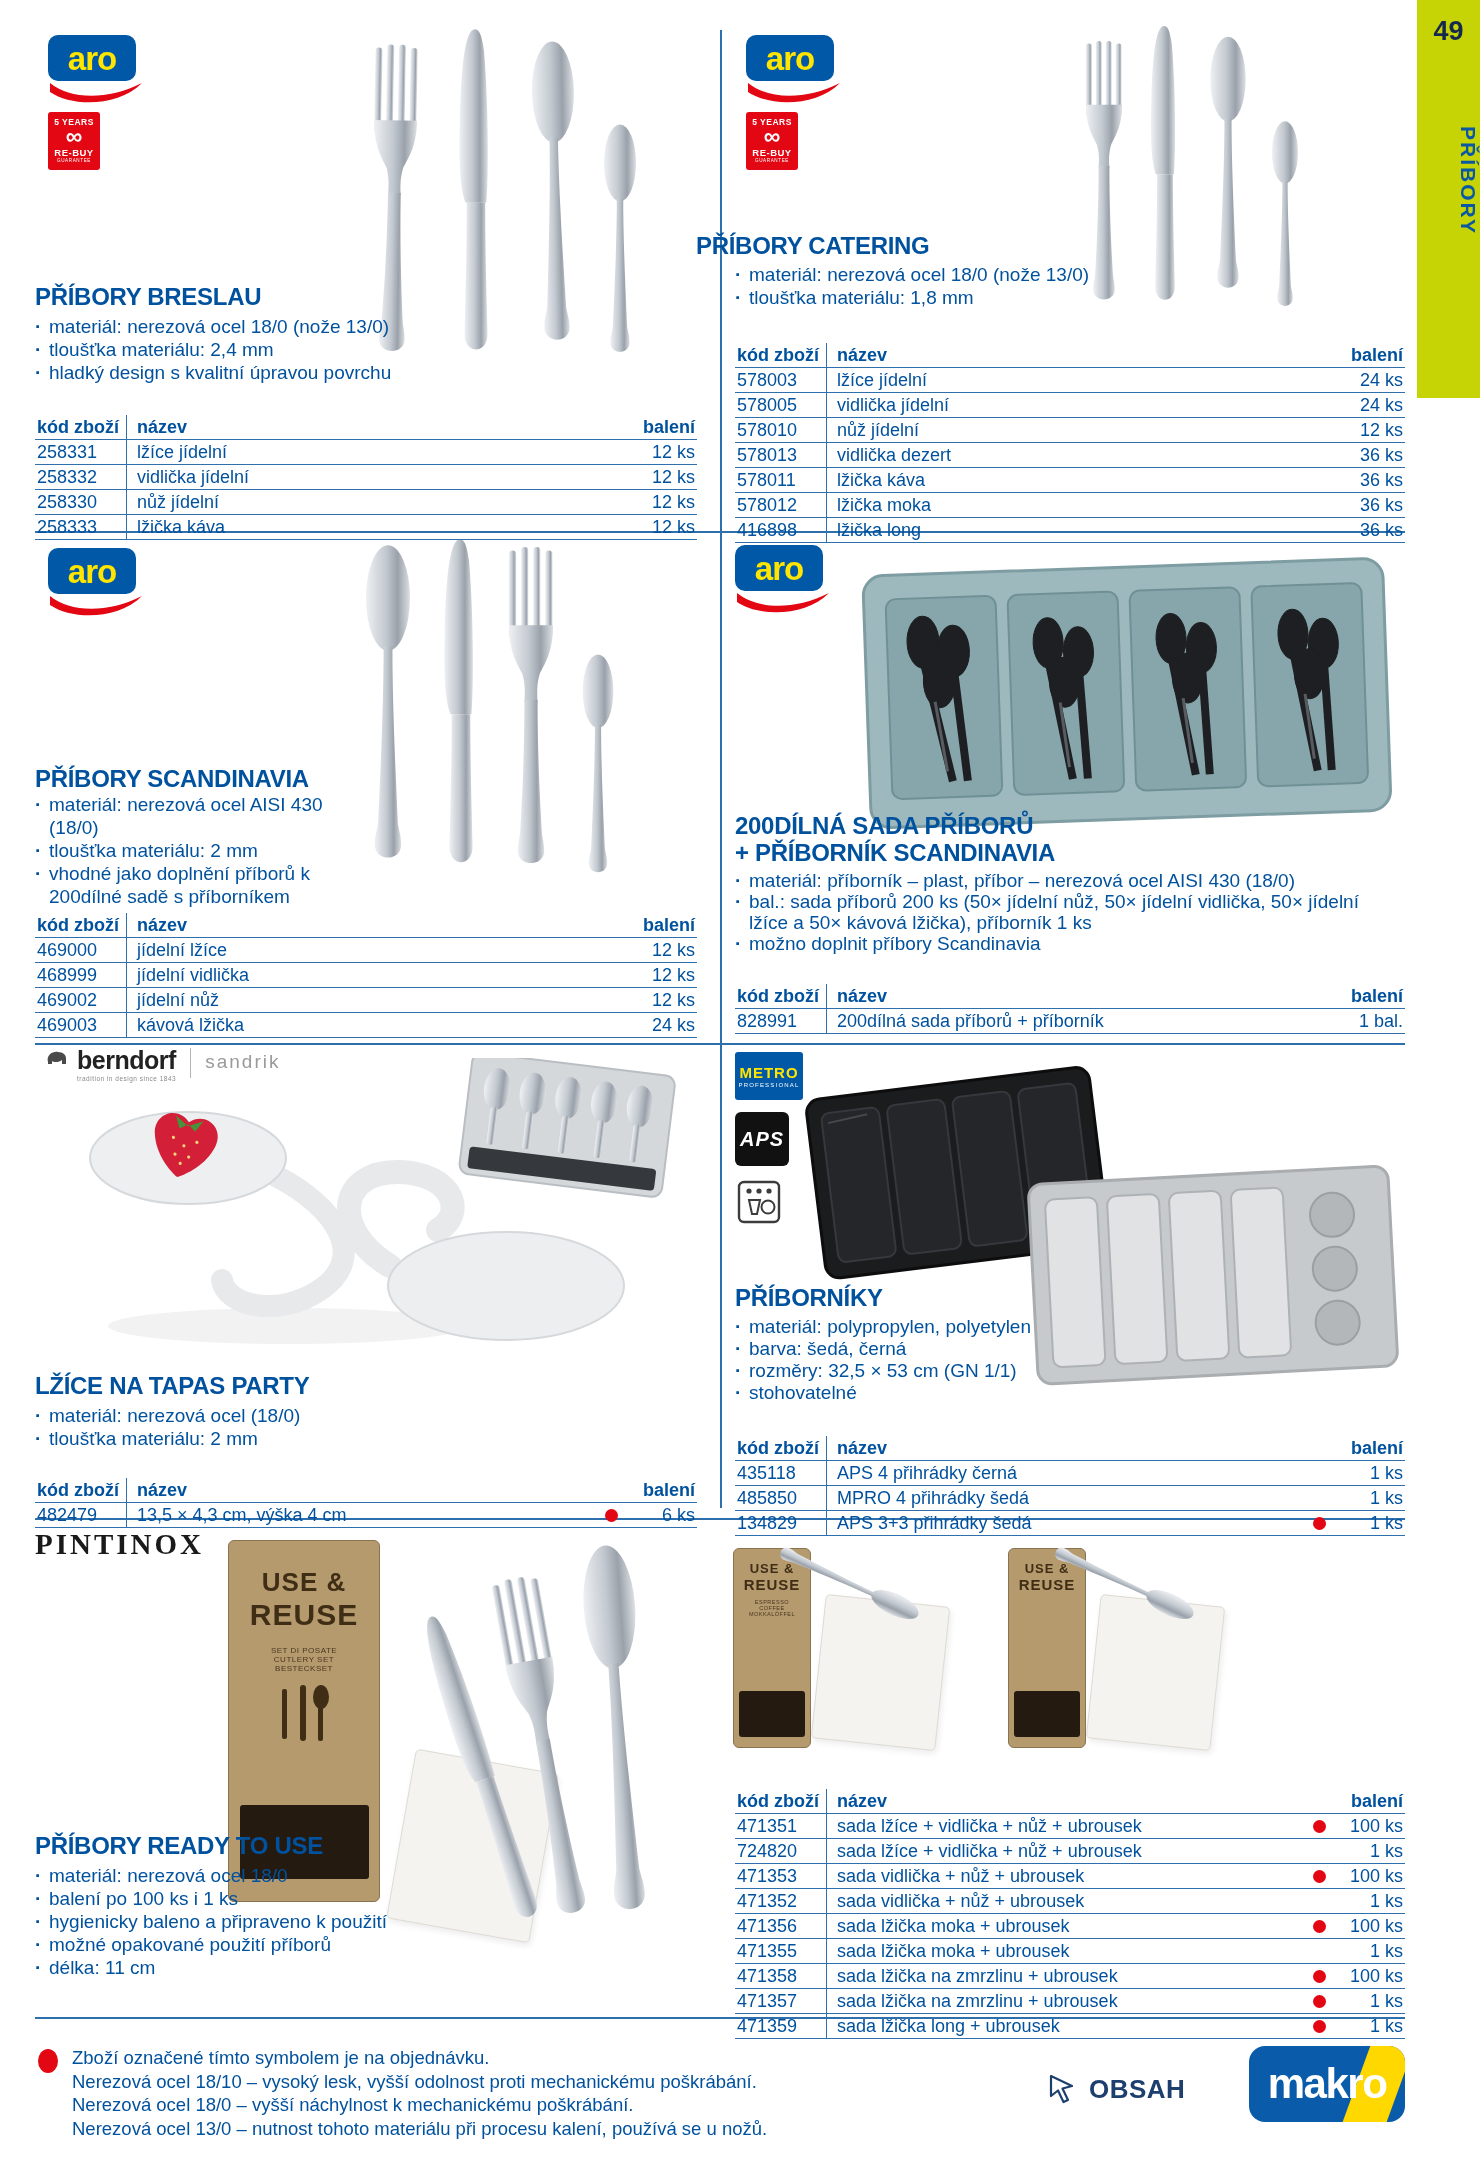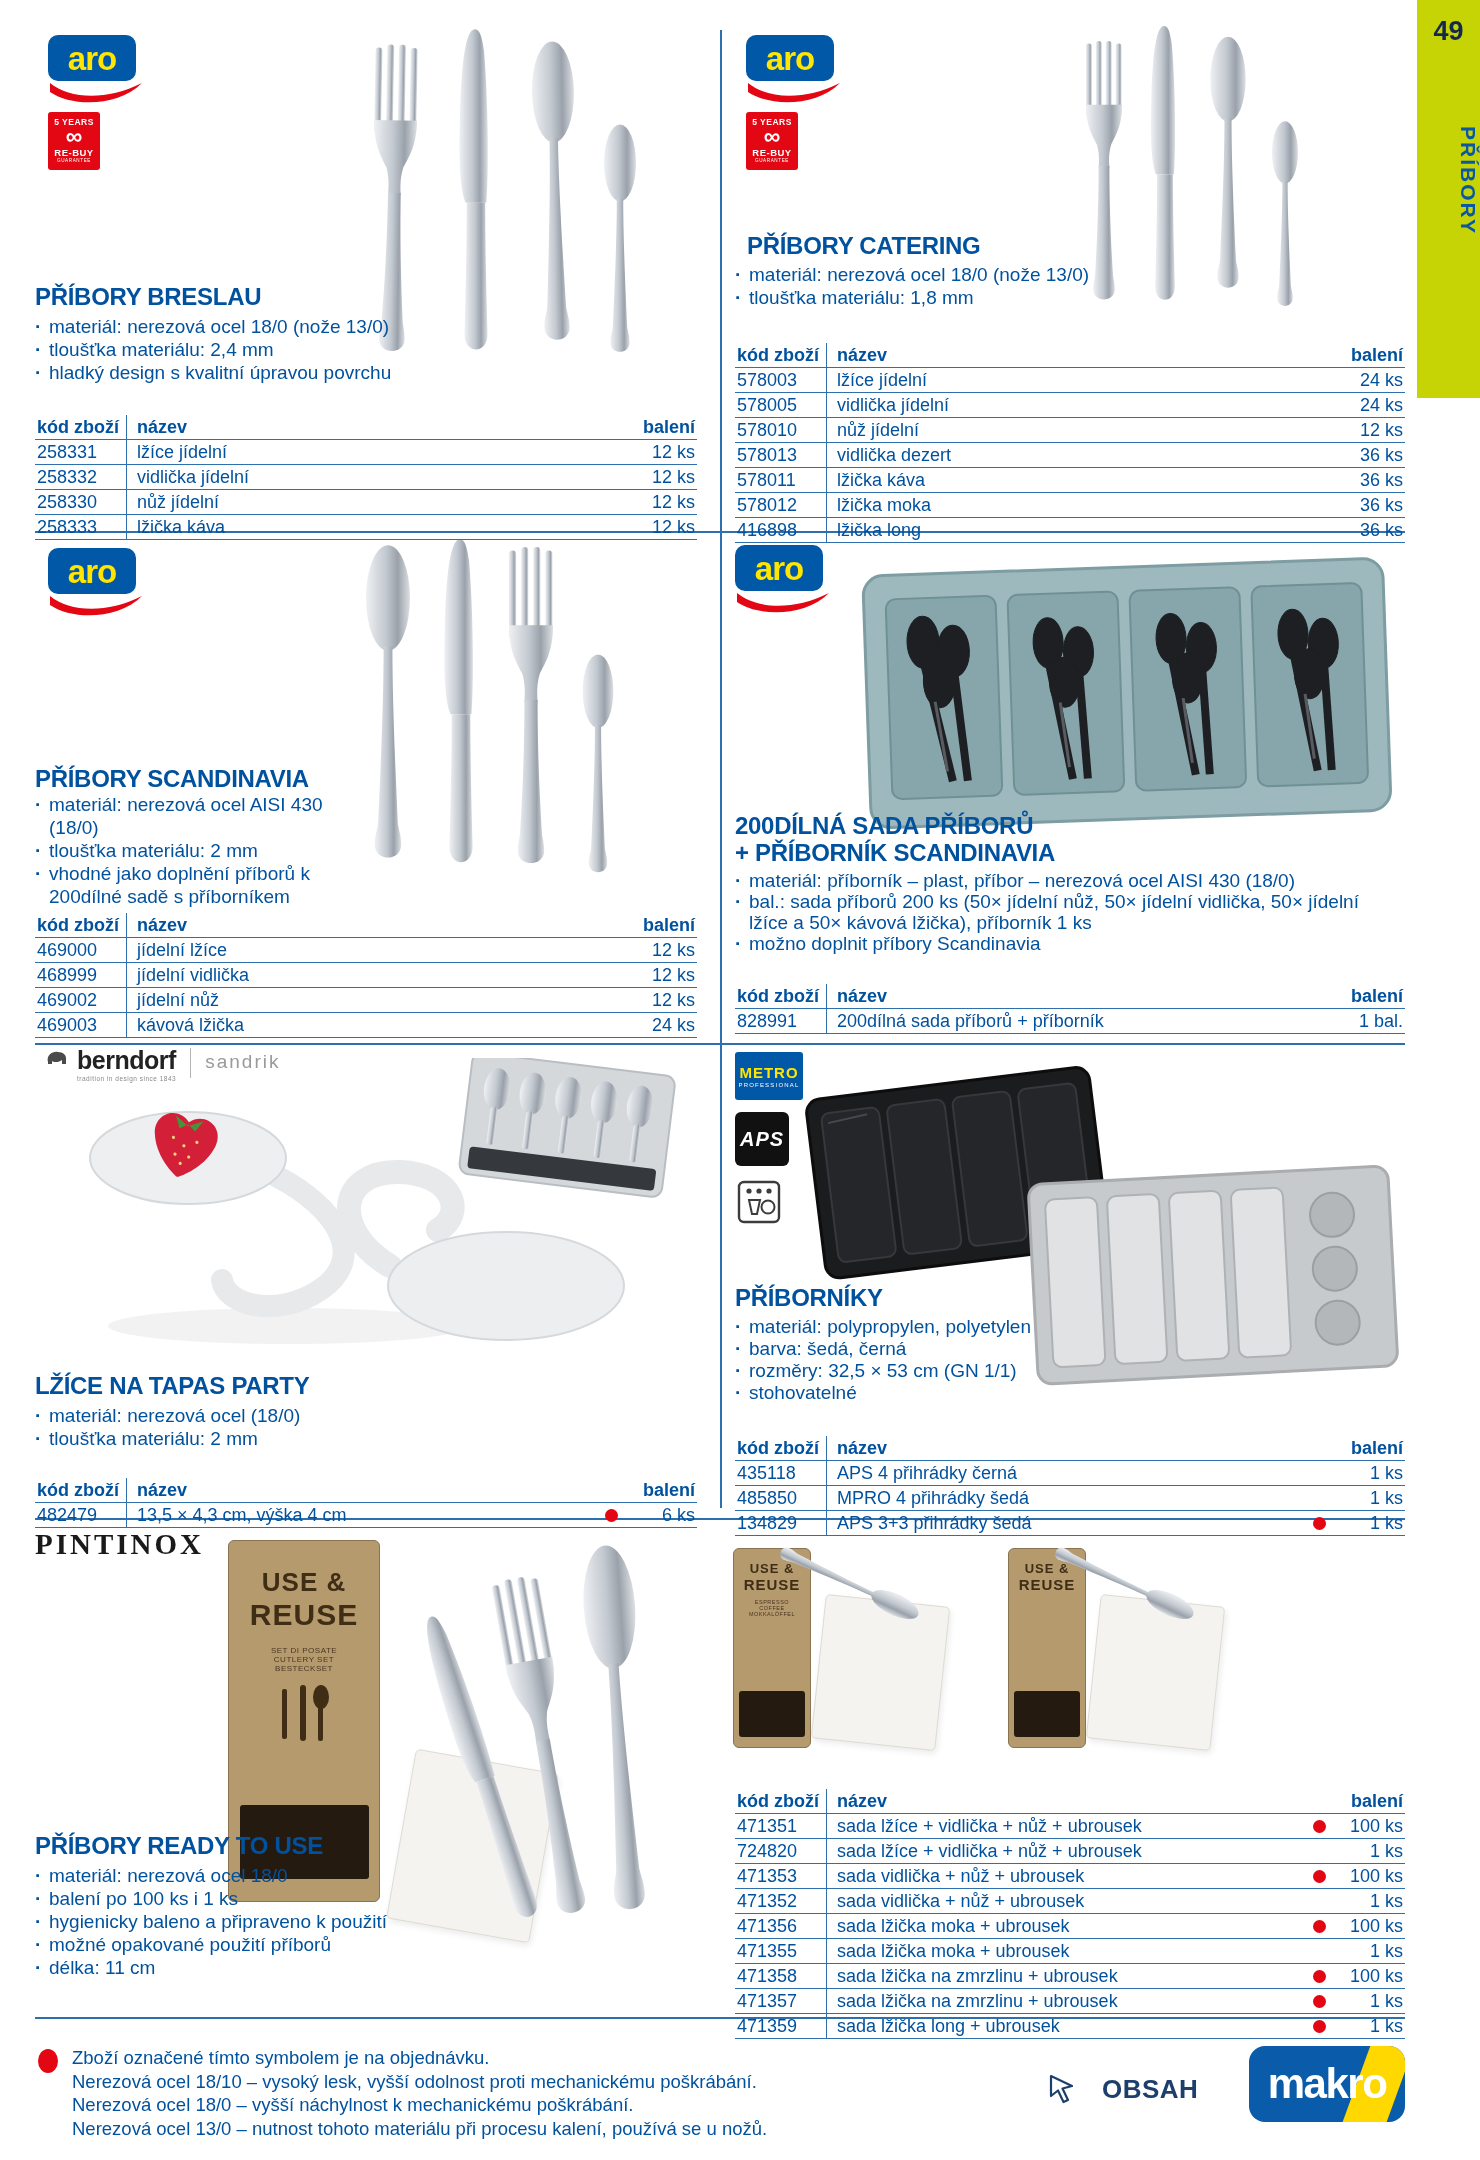--- a/index.html
+++ b/index.html
@@ -68,21 +68,21 @@
   .packet{position:absolute;background:#b59a6e;border:1px solid #8a7350;border-radius:6px;overflow:hidden;text-align:center;color:#43311a;z-index:2;}
   .packet .pk-use{font-weight:700;color:#3f2d15;letter-spacing:1px;}
   .packet .pk-sub{color:#4a3720;letter-spacing:.5px;}
   .packet .pk-band{position:absolute;left:7%;right:7%;background:#241a10;border-radius:3px;}
   .napkin{position:absolute;background:#f4f3ef;border:1px solid #dddbd2;border-radius:5px;box-shadow:2px 3px 6px rgba(0,0,0,.08);z-index:1;}
   
   .pintinox{font-family:"Liberation Serif",serif;font-weight:700;font-size:29px;letter-spacing:3px;color:#1a1a1a;}
   
   .legend{left:72px;top:2046px;font-size:18.5px;line-height:23.5px;color:var(--blue);}
   .order-dot{left:38px;top:2049px;width:20px;height:24px;border-radius:50%;background:var(--red);}
-  .obsah{left:1045px;top:2072px;display:flex;align-items:center;gap:23px;cursor:pointer;}
+  .obsah{left:1045px;top:2072px;display:flex;align-items:center;gap:10px;cursor:pointer;}
   .obsah .ob-label{font-size:26px;font-weight:700;color:#1c3f6e;letter-spacing:.5px;}
   .makro{left:1249px;top:2046px;width:156px;height:76px;background:#0a5cab;border-radius:16px;overflow:hidden;display:flex;align-items:center;justify-content:center;}
   .makro .yellow{position:absolute;right:6px;top:-6px;width:44px;height:96px;background:#ffd800;transform:skewX(-20deg);}
   .makro .mk-text{position:relative;color:#fff;font-weight:700;font-size:42px;letter-spacing:-1.5px;z-index:2;}
 </style>
 </head>
 <body>
 
 <svg width="0" height="0" style="position:absolute" aria-hidden="true">
   <defs>
@@ -228,21 +228,21 @@
   <g transform="translate(66,0)">
       <use href="#sym-knife" width="48" height="295"></use>
     </g>
   <g transform="translate(128,10)">
       <use href="#sym-spoon" width="50" height="265"></use>
     </g>
   <g transform="translate(192,95)">
       <use href="#sym-spoon" width="36" height="195"></use>
     </g>
 </svg>
-<div class="sec-title" style="left:747px;top:232px">PŘÍBORY CATERING</div>
+<div class="sec-title" style="left:696px;top:232px">PŘÍBORY CATERING</div>
 <div class="bullets" style="left:735px;top:263px;width:520px">
   <div class="bullet">
       <span class="mk">·</span>
       <span class="tx">materiál: nerezová ocel 18/0 (nože 13/0)</span>
     </div>
   <div class="bullet">
       <span class="mk">·</span>
       <span class="tx">tloušťka materiálu: 1,8 mm</span>
     </div>
 </div>

